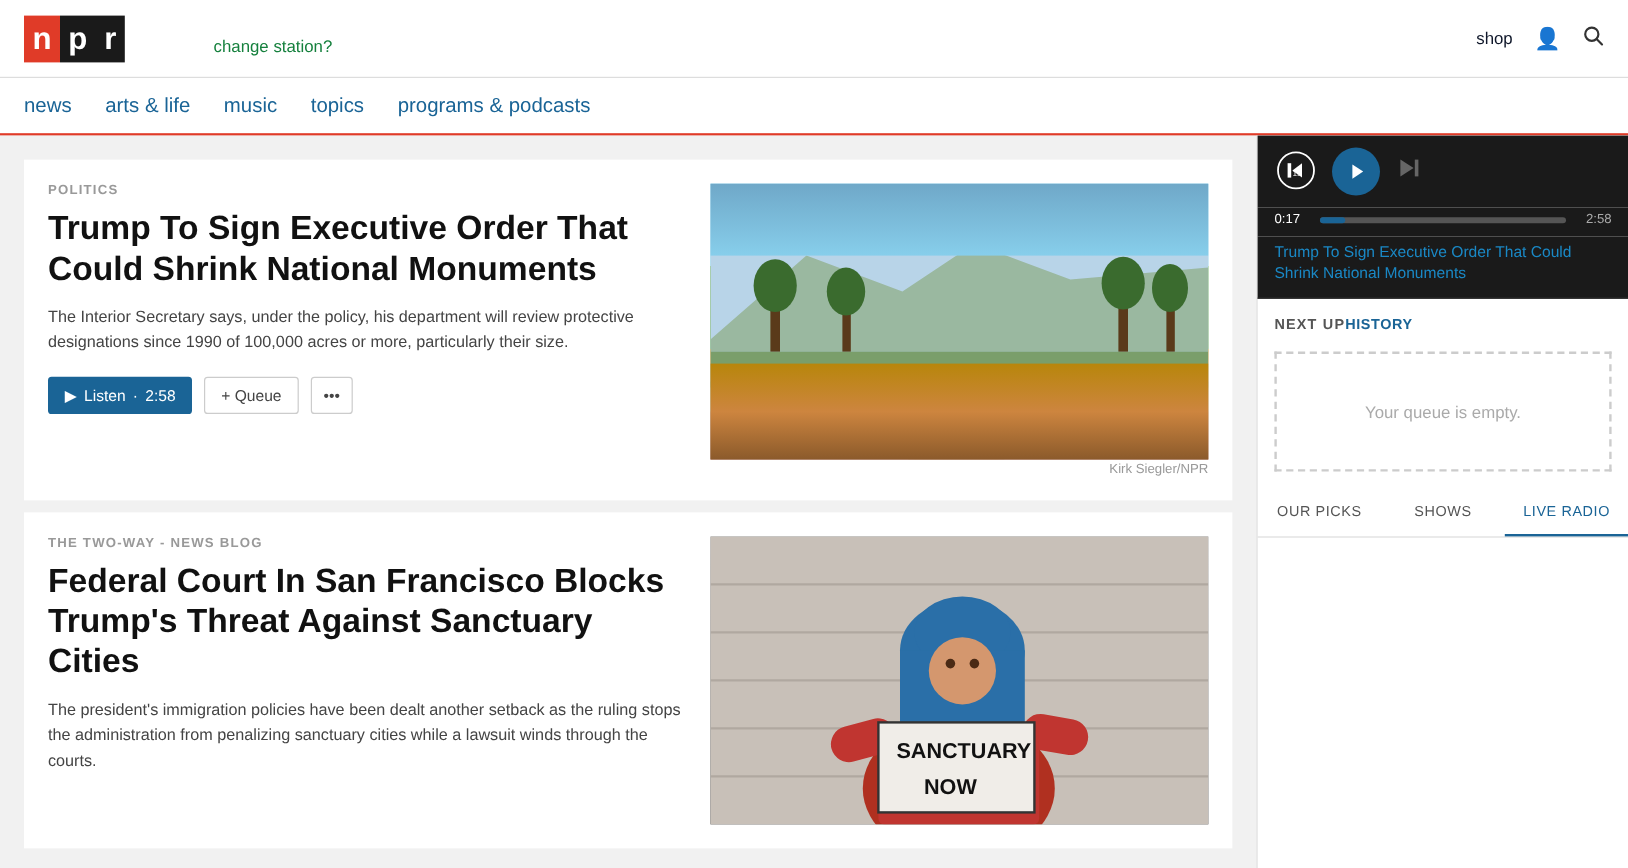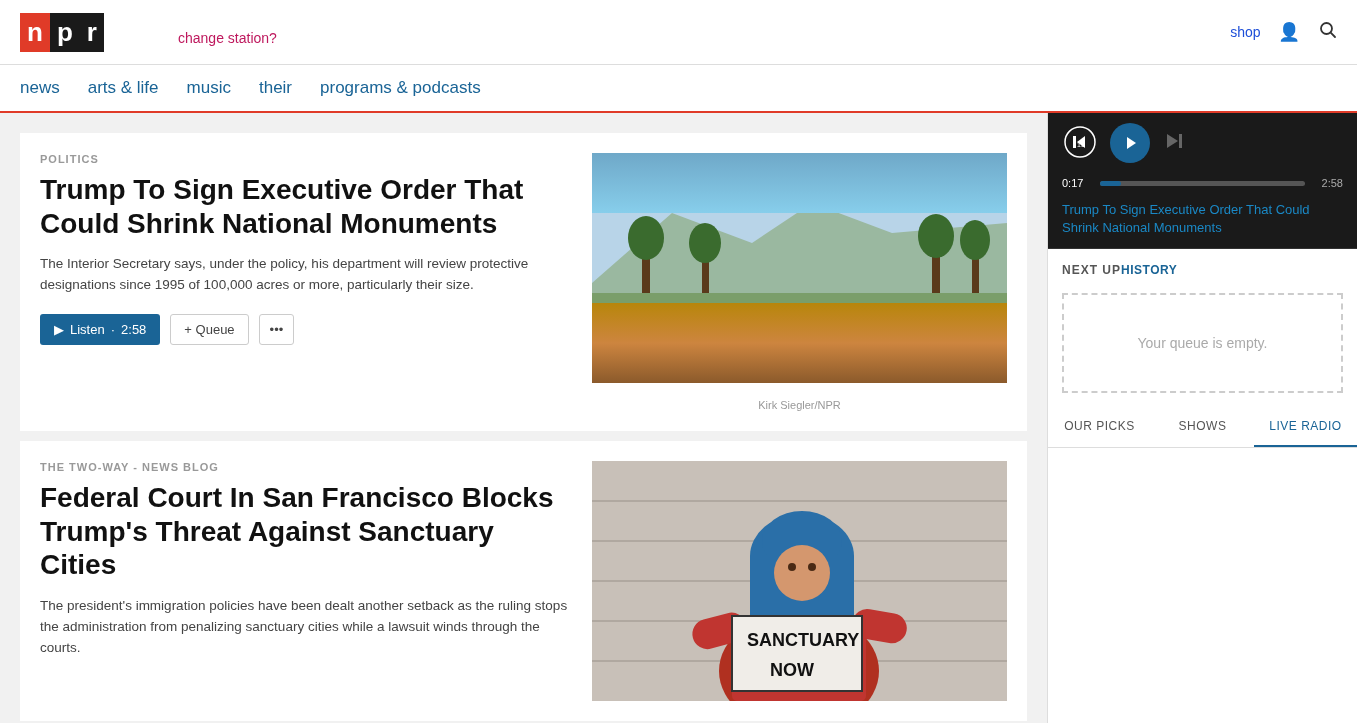--- a/index.html
+++ b/index.html
@@ -20,34 +20,34 @@
       height: 50px;
       display: flex;
       align-items: center;
       flex-shrink: 0;
     }
     .logo-n { background: #e03b28; color: #fff; font-size: 26px; font-weight: 900; padding: 4px 7px; }
     .logo-p { background: #1a1a1a; color: #fff; font-size: 26px; font-weight: 900; padding: 4px 7px; }
     .logo-r { background: #1a1a1a; color: #fff; font-size: 26px; font-weight: 900; padding: 4px 7px; }
     .change-station {
       margin-left: 18px;
-      color: #be185d;
+      color: #15803d;
       font-size: 14px;
       cursor: pointer;
       text-decoration: none;
       margin-top: 12px;
     }
     .header-icons {
       margin-left: auto;
       display: flex;
       align-items: center;
       gap: 18px;
     }
     .header-icon-link {
-      color: #1d4ed8;
+      color: #0f172a;
       font-size: 14px;
       text-decoration: none;
       cursor: pointer;
     }
     .search-icon-btn {
       background: none;
       border: none;
       cursor: pointer;
       font-size: 18px;
       color: #333;
@@ -154,22 +154,22 @@
       cursor: pointer;
     }
     .article-image {
       width: 415px;
       flex-shrink: 0;
       position: relative;
     }
     .img-credit {
       font-size: 11px;
       color: #999;
-      text-align: center;
-      margin-top: 16px;
+      text-align: right;
+      margin-top: 2px;
     }
 
     
     .landscape-img {
       width: 100%;
       height: 230px;
       background: linear-gradient(180deg, #87CEEB 0%, #87CEEB 30%, #6aab5e 30%, #5a9e50 60%, #b8860b 60%, #cd853f 80%, #a0522d 100%);
       position: relative;
       overflow: hidden;
     }
@@ -353,33 +353,33 @@
         <line x1="11.7" y1="11.7" x2="16" y2="16" stroke="#333" stroke-width="1.8" stroke-linecap="round"></line>
       </svg>
     </button>
   </div>
 </div>
 
 <nav class="nav">
   <a href="#"><span>news</span></a>
   <a href="#"><span>arts &amp; life</span></a>
   <a href="#"><span>music</span></a>
-  <a href="#"><span>their</span></a>
+  <a href="#"><span>topics</span></a>
   <a href="#"><span>programs &amp; podcasts</span></a>
 </nav>
 
 <div class="page-layout">
 
   <div class="main-content">
 
     <div class="article-card">
       <div class="article-text">
         <div class="article-category">POLITICS</div>
         <div class="article-title">Trump To Sign Executive Order That Could Shrink National Monuments</div>
-        <div class="article-desc">The Interior Secretary says, under the policy, his department will review protective designations since 1995 of 100,000 acres or more, particularly their size.</div>
+        <div class="article-desc">The Interior Secretary says, under the policy, his department will review protective designations since 1990 of 100,000 acres or more, particularly their size.</div>
         <div class="article-actions">
           <button class="listen-btn">
             <span>▶</span>
             <span>Listen</span>
             <span> · </span>
             <span>2:58</span>
           </button>
           <button class="queue-btn">+ Queue</button>
           <button class="more-btn">•••</button>
         </div>

